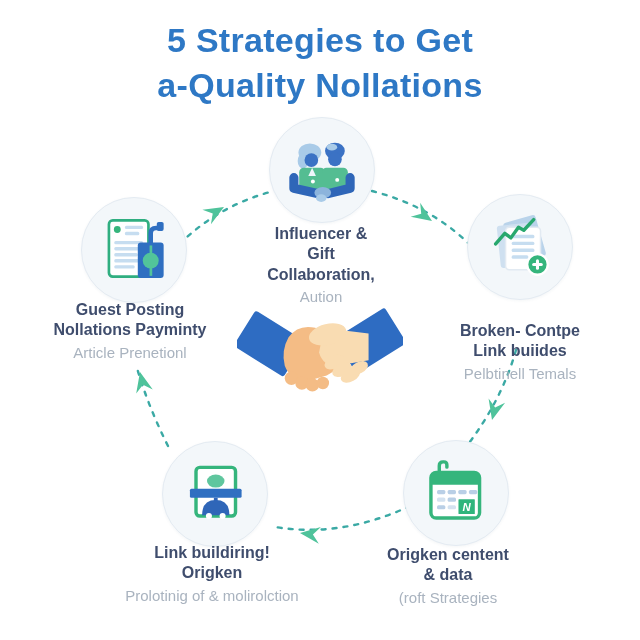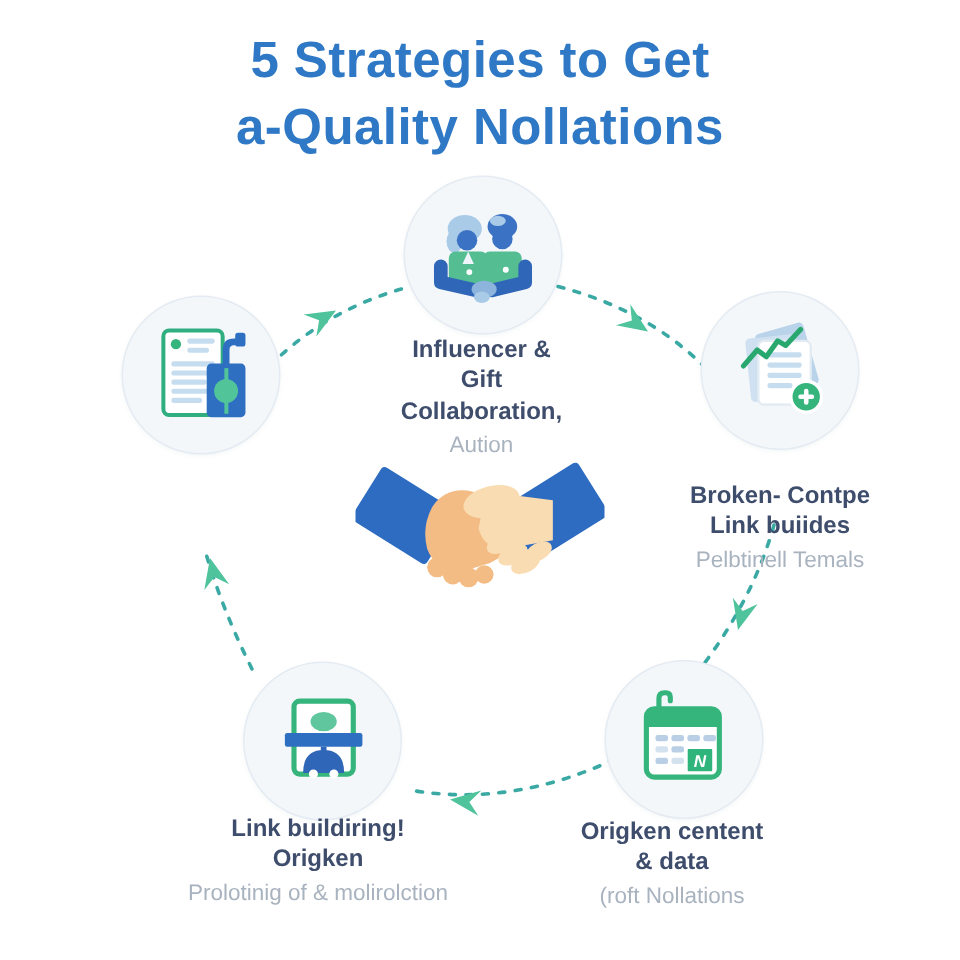--- a/index.html
+++ b/index.html
@@ -83,20 +83,25 @@
       <rect x="24" y="54" width="31" height="4.5" rx="2" fill="#c6ddf0"></rect>
       <rect x="24" y="62" width="38" height="4.5" rx="2" fill="#c6ddf0"></rect>
       <rect x="24" y="70" width="27" height="4.5" rx="2" fill="#c6ddf0"></rect>
       <path d="M72,42 L72,28 Q72,21 79,21 L83,21" stroke="#2f6fc1" stroke-width="6" fill="none" stroke-linecap="round"></path>
       <rect x="80" y="13" width="9" height="12" rx="2.5" fill="#2f6fc1"></rect>
       <rect x="55" y="40" width="34" height="47" rx="4" fill="#2f6fc1"></rect>
       <rect x="70.5" y="44" width="3.5" height="40" fill="#52c49a"></rect>
       <circle cx="72" cy="64" r="10.5" fill="#52c49a"></circle>
     </svg>
   </div>
+  <div class="node-label" style="left:20px;top:300px;width:220px;">
+    <div>Guest Posting</div>
+    <div>Nollations Payminty</div>
+    <div class="node-sub">Article Prenetionl</div>
+  </div>
 
   <div class="node-circle" style="left:467px;top:194px;">
     <svg viewBox="0 0 100 100">
       <rect x="34" y="12" width="44" height="56" rx="4" fill="#b9d3ea" transform="rotate(-16 56 40)"></rect>
       <rect x="22" y="20" width="44" height="56" rx="4" fill="#cfe0f0" transform="rotate(-6 44 48)"></rect>
       <rect x="31" y="24" width="46" height="56" rx="5" fill="#ffffff" stroke="#e2eaf2" stroke-width="2"></rect>
       <rect x="39" y="34" width="30" height="4.5" rx="2" fill="#c6ddf0"></rect>
       <rect x="39" y="43" width="30" height="4.5" rx="2" fill="#c6ddf0"></rect>
       <rect x="39" y="52" width="30" height="4.5" rx="2" fill="#c6ddf0"></rect>
       <rect x="39" y="61" width="22" height="4.5" rx="2" fill="#c6ddf0"></rect>
@@ -145,21 +150,21 @@
         <rect x="25" y="66" width="11" height="5.5" rx="2"></rect>
         <rect x="39" y="66" width="11" height="5.5" rx="2" fill="#d4e2f0"></rect>
       </g>
       <rect x="52" y="57" width="24" height="22" rx="2" fill="#2fb57c" stroke="#ffffff" stroke-width="2.5"></rect>
       <text x="64" y="74" text-anchor="middle" font-size="15" font-style="italic" font-weight="bold" fill="#ffffff" font-family="Liberation Sans, sans-serif">N</text>
     </svg>
   </div>
   <div class="node-label" style="left:348px;top:545px;width:200px;">
     <div>Origken centent</div>
     <div>&amp; data</div>
-    <div class="node-sub">(roft Nollations</div>
+    <div class="node-sub">(roft Strategies</div>
   </div>
 
   <div class="node-circle" style="left:162px;top:441px;">
     <svg viewBox="0 0 100 100">
       <rect x="25" y="15" width="52" height="64" rx="5" fill="#ffffff" stroke="#35b57c" stroke-width="4.5"></rect>
       <ellipse cx="51" cy="33" rx="11.5" ry="8.5" fill="#5fc69e"></ellipse>
       <rect x="17" y="43" width="68" height="12" rx="2" fill="#2f6fc1"></rect>
       <rect x="48.5" y="55" width="5" height="8" fill="#2f66b8"></rect>
       <path d="M33,78 Q33,58 51,58 Q69,58 69,78 Z" fill="#2f66b8"></path>
       <circle cx="42" cy="79" r="4" fill="#ffffff"></circle>

